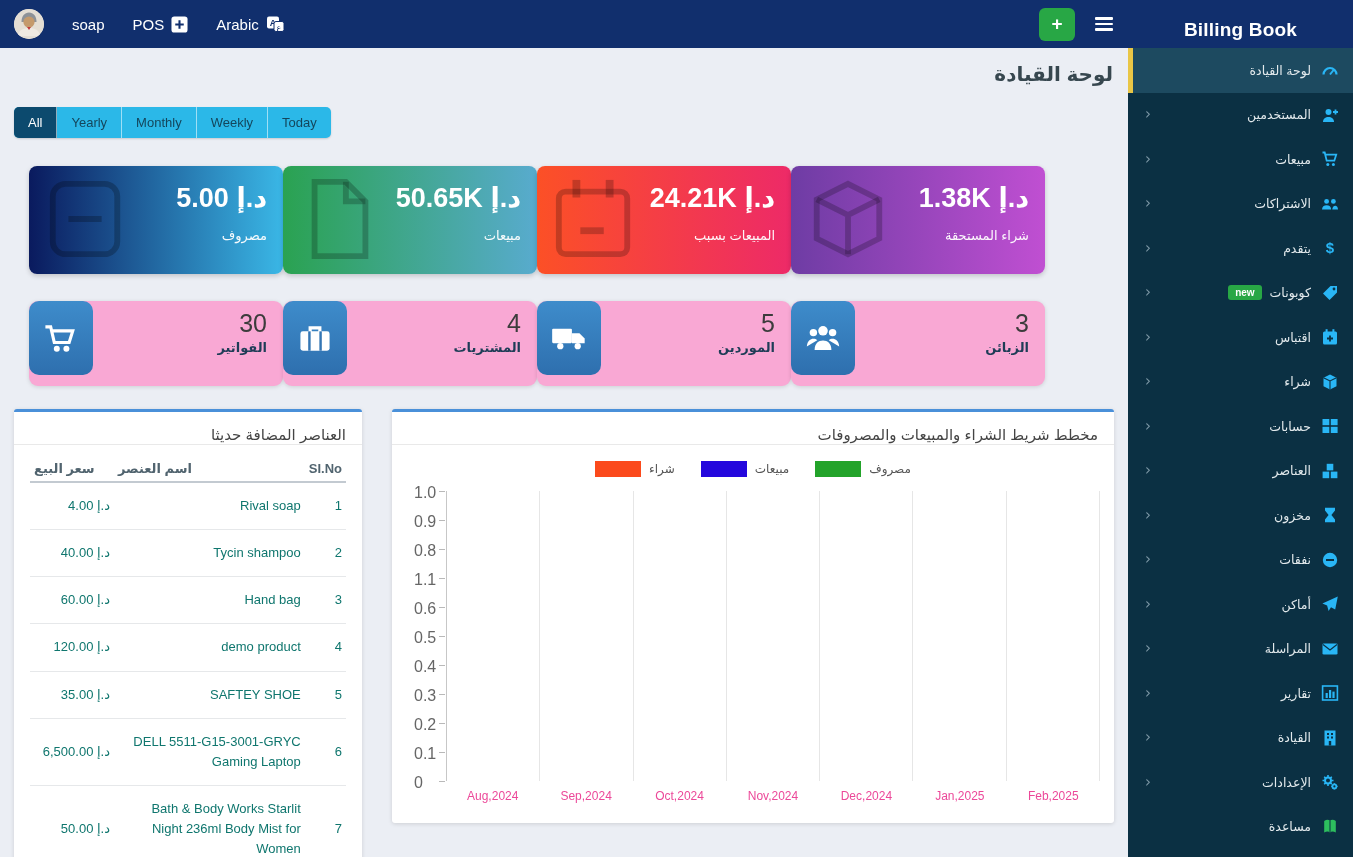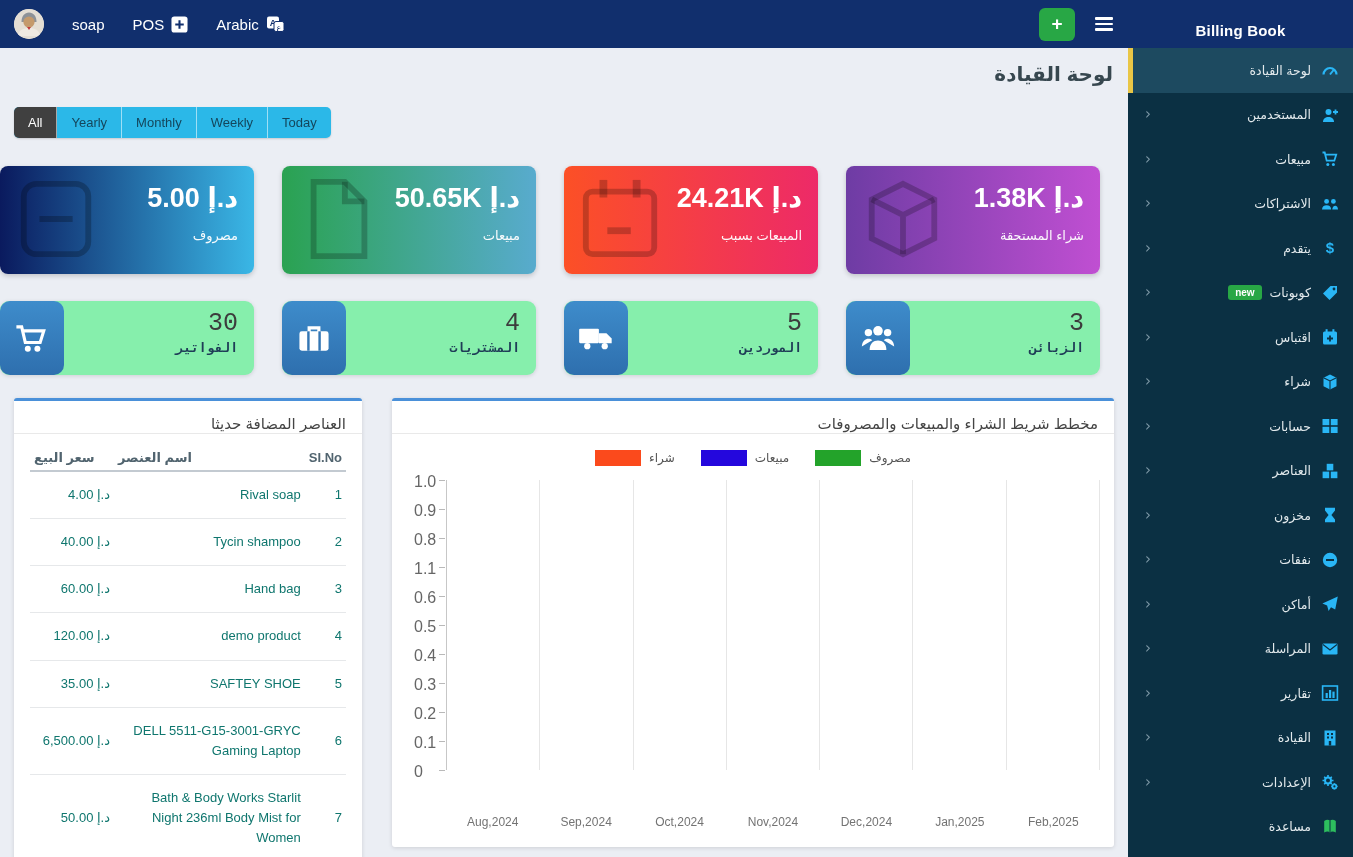--- a/index.html
+++ b/index.html
@@ -10,50 +10,50 @@
   }
   
   .navbar { position:absolute; top:0; left:0; width:1353px; height:48px; background:#112f6d; z-index:30; }
   .nav-left { position:absolute; left:14px; top:0; height:48px; display:flex; align-items:center; gap:28px; direction:ltr; }
   .nav-item { display:flex; align-items:center; gap:7px; color:#fff; font-size:15px; cursor:pointer; }
   .avatar { width:30px; height:30px; border-radius:50%; overflow:hidden; background:#e7e2da; }
   .nav-actions { position:absolute; right:236px; top:0; height:48px; display:flex; align-items:center; gap:16px; direction:ltr; }
   .btn-add { width:36px; height:33px; background:#28a745; border:none; border-radius:6px; color:#fff; font-size:19px; font-weight:bold; line-height:30px; cursor:pointer; }
   .hamburger { display:flex; flex-direction:column; gap:3px; cursor:pointer; padding:4px; }
   .hamburger span { width:18px; height:2.6px; background:#fff; border-radius:1px; }
-  .brand { position:absolute; right:0; top:0; width:225px; height:60px; display:flex; align-items:center; justify-content:center; color:#fff; font-size:15px; font-weight:bold; letter-spacing:.2px; }
+  .brand { position:absolute; right:0; top:0; width:225px; height:60px; display:flex; align-items:center; justify-content:center; color:#fff; font-size:19px; font-weight:bold; letter-spacing:.2px; }
   
   .sidebar { position:absolute; top:48px; right:0; width:225px; height:809px; background:#0b3043; z-index:20; }
   .side-item { display:flex; align-items:center; height:44.5px; padding:0 14px 0 12px; border-left:5px solid transparent; cursor:pointer; }
   .side-item.active { background:#1d4a60; border-left-color:#e9c646; }
   .side-icon { width:18px; height:18px; margin-left:10px; flex:0 0 auto; display:flex; align-items:center; justify-content:center; }
   .side-label { font-size:12.5px; color:#e2e9ec; white-space:nowrap; }
   .badge-new { background:#28a745; color:#fff; font-size:10px; font-weight:bold; padding:2px 7px; border-radius:3px; margin-right:8px; }
   .spacer { flex:1; }
   .chev { color:#7e98a6; font-size:15px; line-height:1; font-family:"DejaVu Sans",sans-serif; }
   
   .main { position:absolute; top:48px; left:0; width:1128px; height:809px; }
   .page-title { text-align:right; padding:14px 15px 0 0; font-size:20px; color:#37474f; }
   .filters-row { direction:ltr; text-align:left; margin:21px 0 0 14px; }
   .filter-group { display:inline-flex; background:#2bb8e8; border-radius:5px; overflow:hidden; box-shadow:0 1px 2px rgba(0,0,0,.15); }
   .filter-btn { border:none; background:transparent; color:#14465c; font-size:13px; padding:8px 14px; border-right:1px solid rgba(255,255,255,.55); cursor:pointer; font-family:inherit; }
   .filter-btn:last-child { border-right:none; }
-  .filter-btn.active { background:#404040; color:#fff; }
-  
-  .grid4 { direction:ltr; display:grid; grid-template-columns:repeat(4,254px); gap:28px; margin:28px 14px 0 0; }
+  .filter-btn.active { background:#0c4a6e; color:#fff; }
+  
+  .grid4 { direction:ltr; display:grid; grid-template-columns:repeat(4,254px); margin:28px 14px 0 29px; }
   .stat-card { position:relative; height:108px; border-radius:8px; color:#fff; padding:15px 16px 0 16px; overflow:hidden; box-shadow:0 2px 5px rgba(0,0,0,.18); direction:rtl; }
   .stat-card .wm { position:absolute; left:14px; top:10px; opacity:.85; }
   .stat-value { font-size:27px; font-weight:bold; text-align:right; line-height:34px; position:relative; }
   .stat-label { font-size:13px; text-align:right; margin-top:13px; opacity:.96; position:relative; }
   .g1 { background:linear-gradient(90deg,#0a1a5e,#3ab7e6); }
   .g2 { background:linear-gradient(90deg,#2aa251,#58abce); }
   .g3 { background:linear-gradient(90deg,#fc5026,#ed2a68); }
   .g4 { background:linear-gradient(90deg,#6e3ca4,#c04fd2); }
   
-  .count-card { position:relative; height:74px; background:#86efac; border-radius:9px; box-shadow:0 1px 4px rgba(0,0,0,.13); direction:rtl;font-family:Liberation Mono, monospace; }
+  .count-card { position:relative; height:85px; background:#f9a8d4; border-radius:9px; box-shadow:0 1px 4px rgba(0,0,0,.13); direction:rtl; }
   .count-tile { position:absolute; left:0; top:0; width:64px; height:74px; border-radius:10px; background:linear-gradient(180deg,#3e8ccb,#2e6fae); display:flex; align-items:center; justify-content:center; }
   .count-value { font-size:25px; color:#3c3c3c; text-align:right; padding:8px 16px 0 0; }
   .count-label { font-size:13px; font-weight:bold; color:#1f3d57; text-align:right; padding:2px 16px 0 0; }
   
   .bottom-row { direction:ltr; display:grid; grid-template-columns:348px 722px; gap:30px; margin:23px 14px 0 14px; align-items:start; }
   .panel { background:#fff; border-top:3px solid #4a90d9; border-radius:3px; box-shadow:0 1px 4px rgba(0,0,0,.13); direction:rtl; }
   .panel-title { font-size:15px; color:#444; text-align:right; padding:14px 16px 0 16px; border-bottom:1px solid #e9e9e9; }
   
   .items-table { width:calc(100% - 32px); margin:4px 16px 0 16px; border-collapse:collapse; font-size:13px; }
   .items-table th { color:#51646f; font-weight:bold; text-align:left; padding:12px 4px 5px 4px; border-bottom:2px solid #c3cad1; font-size:13px; }
@@ -64,21 +64,21 @@
   .legend { direction:ltr; display:flex; justify-content:center; align-items:center; gap:26px; margin-top:16px; }
   .legend-item { display:flex; align-items:center; gap:8px; }
   .legend-swatch { width:46px; height:16px; }
   .legend-label { font-size:12px; color:#555; }
   .plot-wrap { direction:ltr; position:relative; margin:14px 14px 0 14px; padding-left:40px; }
   .plot { position:relative; height:290px; display:flex; border-left:1px solid #c7c7c7; }
   .plot-col { flex:1; border-right:1px solid #e6e6e6; }
   .ytick { position:absolute; left:8px; width:30px; text-align:left; font-size:16px; color:#666; }
   .ydash { position:absolute; left:33px; width:6px; height:1px; background:#b9b9b9; }
   .xlabels { direction:ltr; display:flex; margin:8px 14px 0 54px; padding-bottom:18px; }
-  .xlabels span { flex:1; text-align:center; font-size:12px; color:#737373;margin-top:37px; }
+  .xlabels span { flex:1; text-align:center; font-size:12px; color:#ec4899; }
   .table-panel { min-height:470px; }
 </style>
 </head>
 <body>
 
 <header class="navbar">
   <div class="nav-left">
     <span class="avatar">
       <svg width="30" height="30" viewBox="0 0 30 30">
         <circle cx="15" cy="15" r="15" fill="#e4ded4"></circle>

